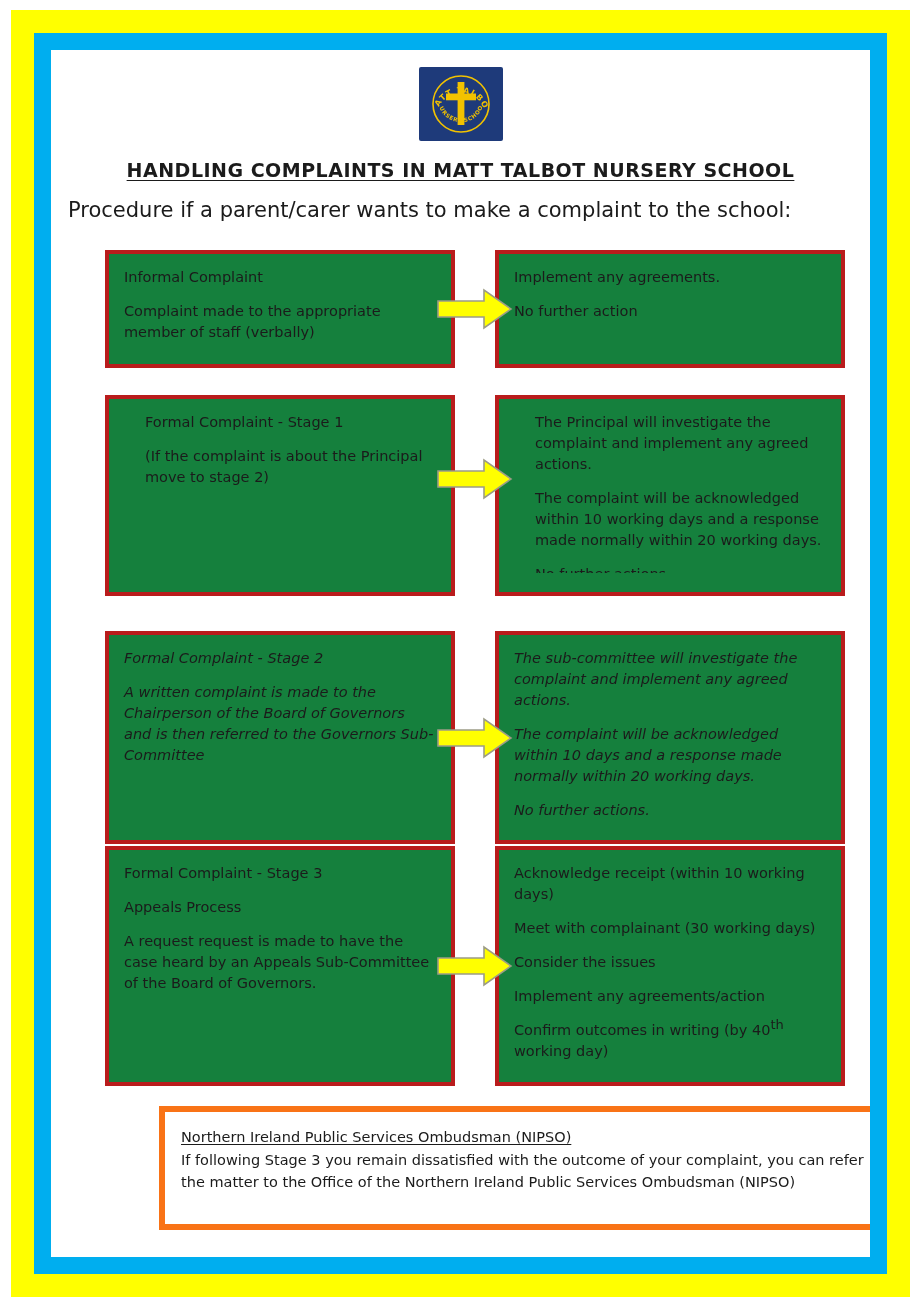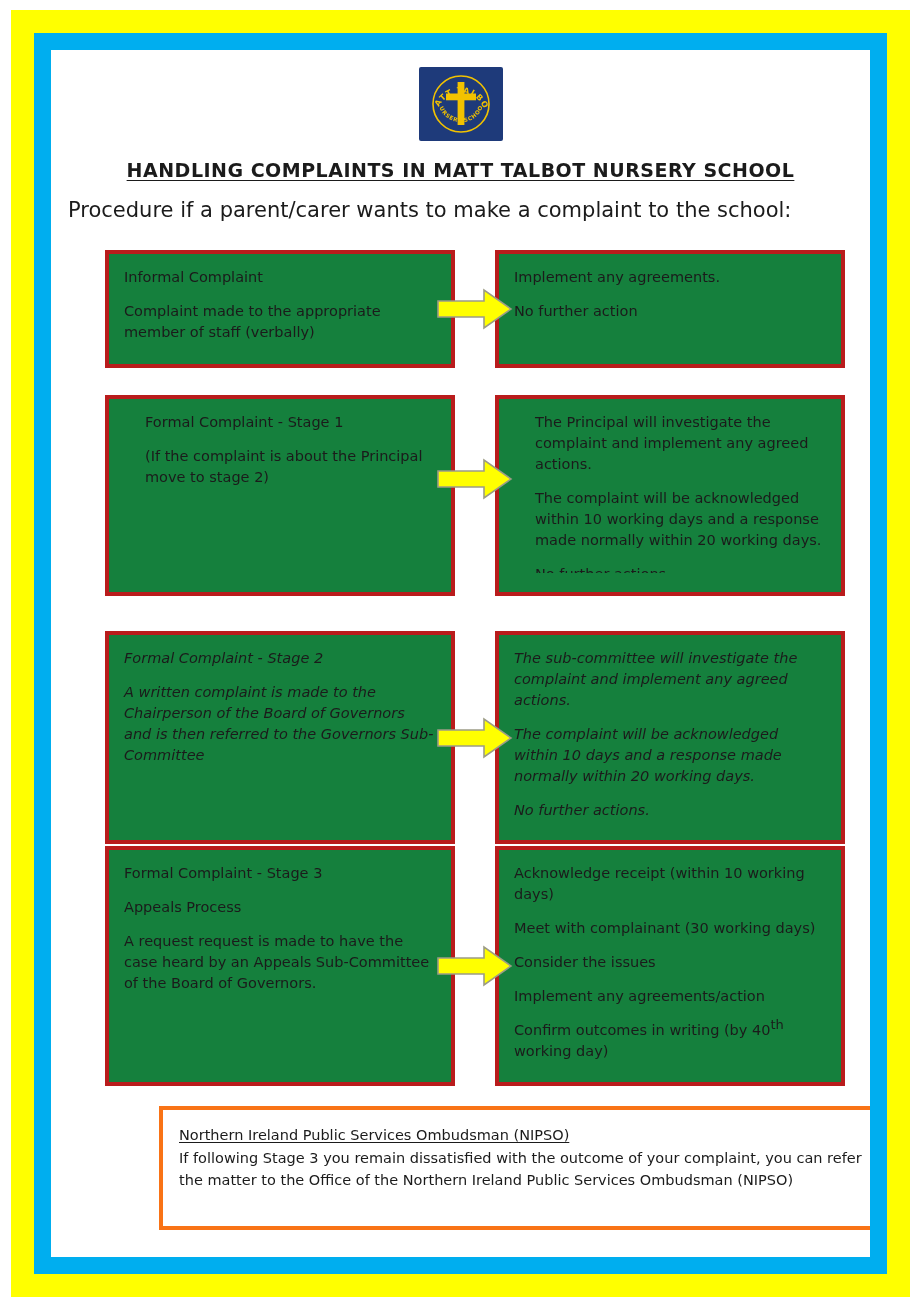--- a/index.html
+++ b/index.html
@@ -41,21 +41,21 @@
   .row-4 .sbox{min-height:240px;}
   .sbox p{margin:0 0 13px 0;}
   .arrow-zone{
     width:40px;position:relative;display:flex;align-items:center;justify-content:center;
   }
   .arrow-zone svg{position:relative;z-index:3;flex:0 0 auto;margin:0 -18px;}
   .row-2 .arrow-zone svg{transform:translateY(-17px);}
   .clipped{height:9px;overflow:hidden;margin:0;}
   .sup{vertical-align:super;font-size:13px;line-height:0;}
   .nipso{
-    width:740px;margin-left:54px;box-sizing:border-box;border:4px solid #f97316;
+    width:740px;margin-left:54px;box-sizing:border-box;border:6px solid #f97316;
     background:#fff;padding:14px 16px 10px 16px;font-size:14.5px;line-height:1.55;
     min-height:124px;
   }
   .nipso-heading{
     margin:0 0 14px 0;text-decoration:underline;text-underline-offset:2px;
   }
   .nipso p{margin:0;}
 </style>
 </head>
 <body>

